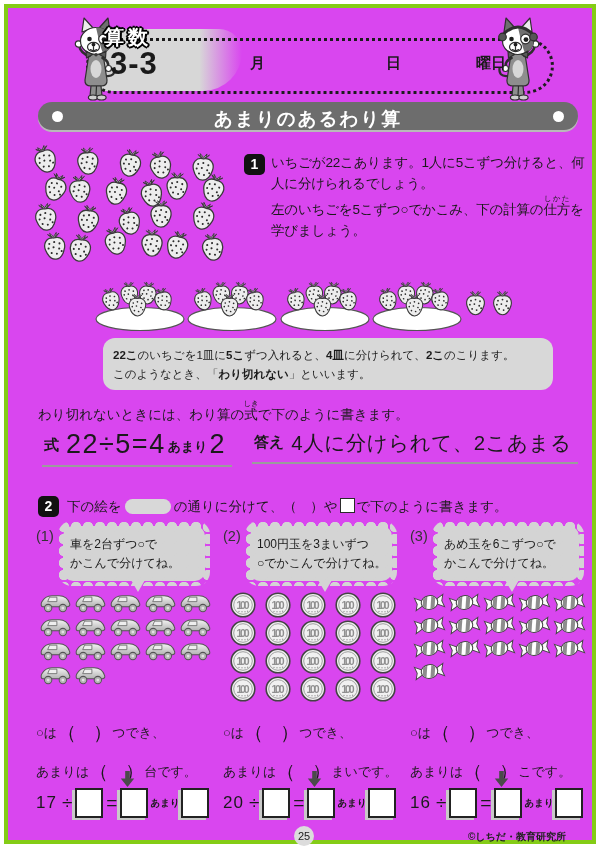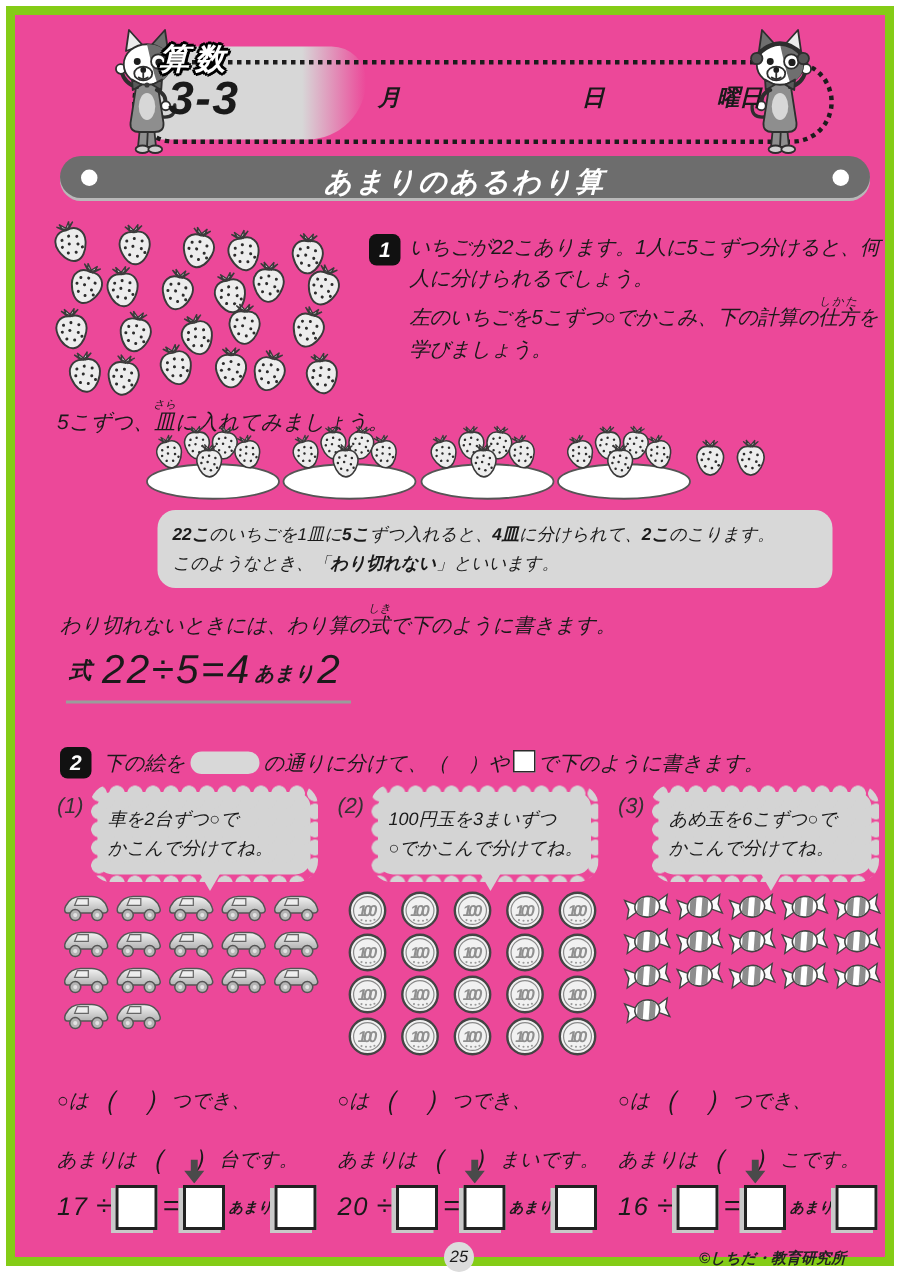--- a/index.html
+++ b/index.html
@@ -1,18 +1,18 @@
 <!DOCTYPE html>
 <html><head>
 <meta charset="utf-8">
 <style>
   html,body{margin:0;padding:0;background:#fff;}
   body{font-family:"Liberation Sans","DejaVu Sans",sans-serif;color:#1a1a1a;
        width:600px;height:848px;position:relative;overflow:hidden;}
-  .page{position:absolute;inset:4px;border:6px solid #84cc16;background:#ec4899;font-style:italic;}
+  .page{position:absolute;inset:4px;border:4px solid #84cc16;background:#d946ef;}
   .bd{font-weight:bold;}
   ruby{ruby-position:over;}
   ruby rt{font-size:7.5px;letter-spacing:0;font-weight:normal;}
 
   
   .hband{position:absolute;left:20px;top:8px;width:560px;height:84px;}
   .oval{position:absolute;left:58px;top:22px;width:462px;height:50px;
         border:3px dotted #1c1c1c;border-radius:30px;z-index:2;}
   .blob{position:absolute;left:62px;top:13px;width:152px;height:62px;z-index:1;
         background:linear-gradient(90deg,#d7d7d7 72%,rgba(215,215,215,0));
@@ -517,21 +517,20 @@
       <circle cx="6" cy="13" r="0.8"></circle>
             <circle cx="10" cy="12.5" r="0.8"></circle>
             <circle cx="14.3" cy="14" r="0.8"></circle>
       <circle cx="8" cy="16.8" r="0.8"></circle>
             <circle cx="12" cy="17.8" r="0.8"></circle>
             <circle cx="16" cy="16.2" r="0.8"></circle>
     </g>
         </svg></div>
     </div>
 
-  <div class="plateline"><span>5こずつ、</span><ruby>皿<rt>さら</rt></ruby><span>に入れてみましょう。</span></div>
   <div id="platesRow">
       <div class="plate">
         <svg class="plate-svg" width="92" height="26" viewBox="0 0 92 26">
       <ellipse cx="46" cy="13" rx="44" ry="11.5" fill="#fff" stroke="#555" stroke-width="1.2"></ellipse>
         </svg>
         <div class="pberry" style="left: 6px; top: 7px; transform: rotate(-15deg);"><svg width="23" height="25" viewBox="0 0 22 24">
     <path d="M11 5.2 C5 4 2 9 3.5 14 C5 19 8 22 11 22 C14 22 17 19 18.5 14 C20 9 17 4 11 5.2 Z" fill="#ededed" stroke="#3a3a3a" stroke-width="1"></path>
     <path d="M11 5 L6.5 2 L9.3 4.8 L8.2 1.2 L11 4.2 L13.5 1.2 L12.6 4.8 L15.5 2 Z" fill="#dcdcdc" stroke="#3a3a3a" stroke-width="0.7"></path>
     <g fill="#2c2c2c">
       <circle cx="7" cy="9.5" r="0.8"></circle>
@@ -885,20 +884,24 @@
     <div><span>このようなとき、「</span><span class="bd">わり切れない</span><span>」といいます。</span></div>
   </div>
 
   <div class="explain"><span>わり切れないときには、わり算の</span><ruby>式<rt>しき</rt></ruby><span>で下のように書きます。</span></div>
 
   <div class="fline" id="formulaLine">
     <span class="flab">式</span>
     <span class="fexp">22÷5=4</span>
     <span class="frem">あまり</span>
     <span class="fexp">2</span>
+  </div>
+  <div class="fline" id="answerLine">
+    <span class="flab">答え</span>
+    <span class="fans">4人に分けられて、2こあまる</span>
   </div>
 
   <div class="badge" id="badge2">2</div>
   <div class="s2instr">
     <span>下の絵を</span><span class="inline-cloud"></span><span>の通りに分けて、（　）や</span><span class="inline-box"></span><span>で下のように書きます。</span>
   </div>
 
   <div id="problems">
       <div class="prob" style="left: 0px;">
         <div class="prob-num">(1)</div>

